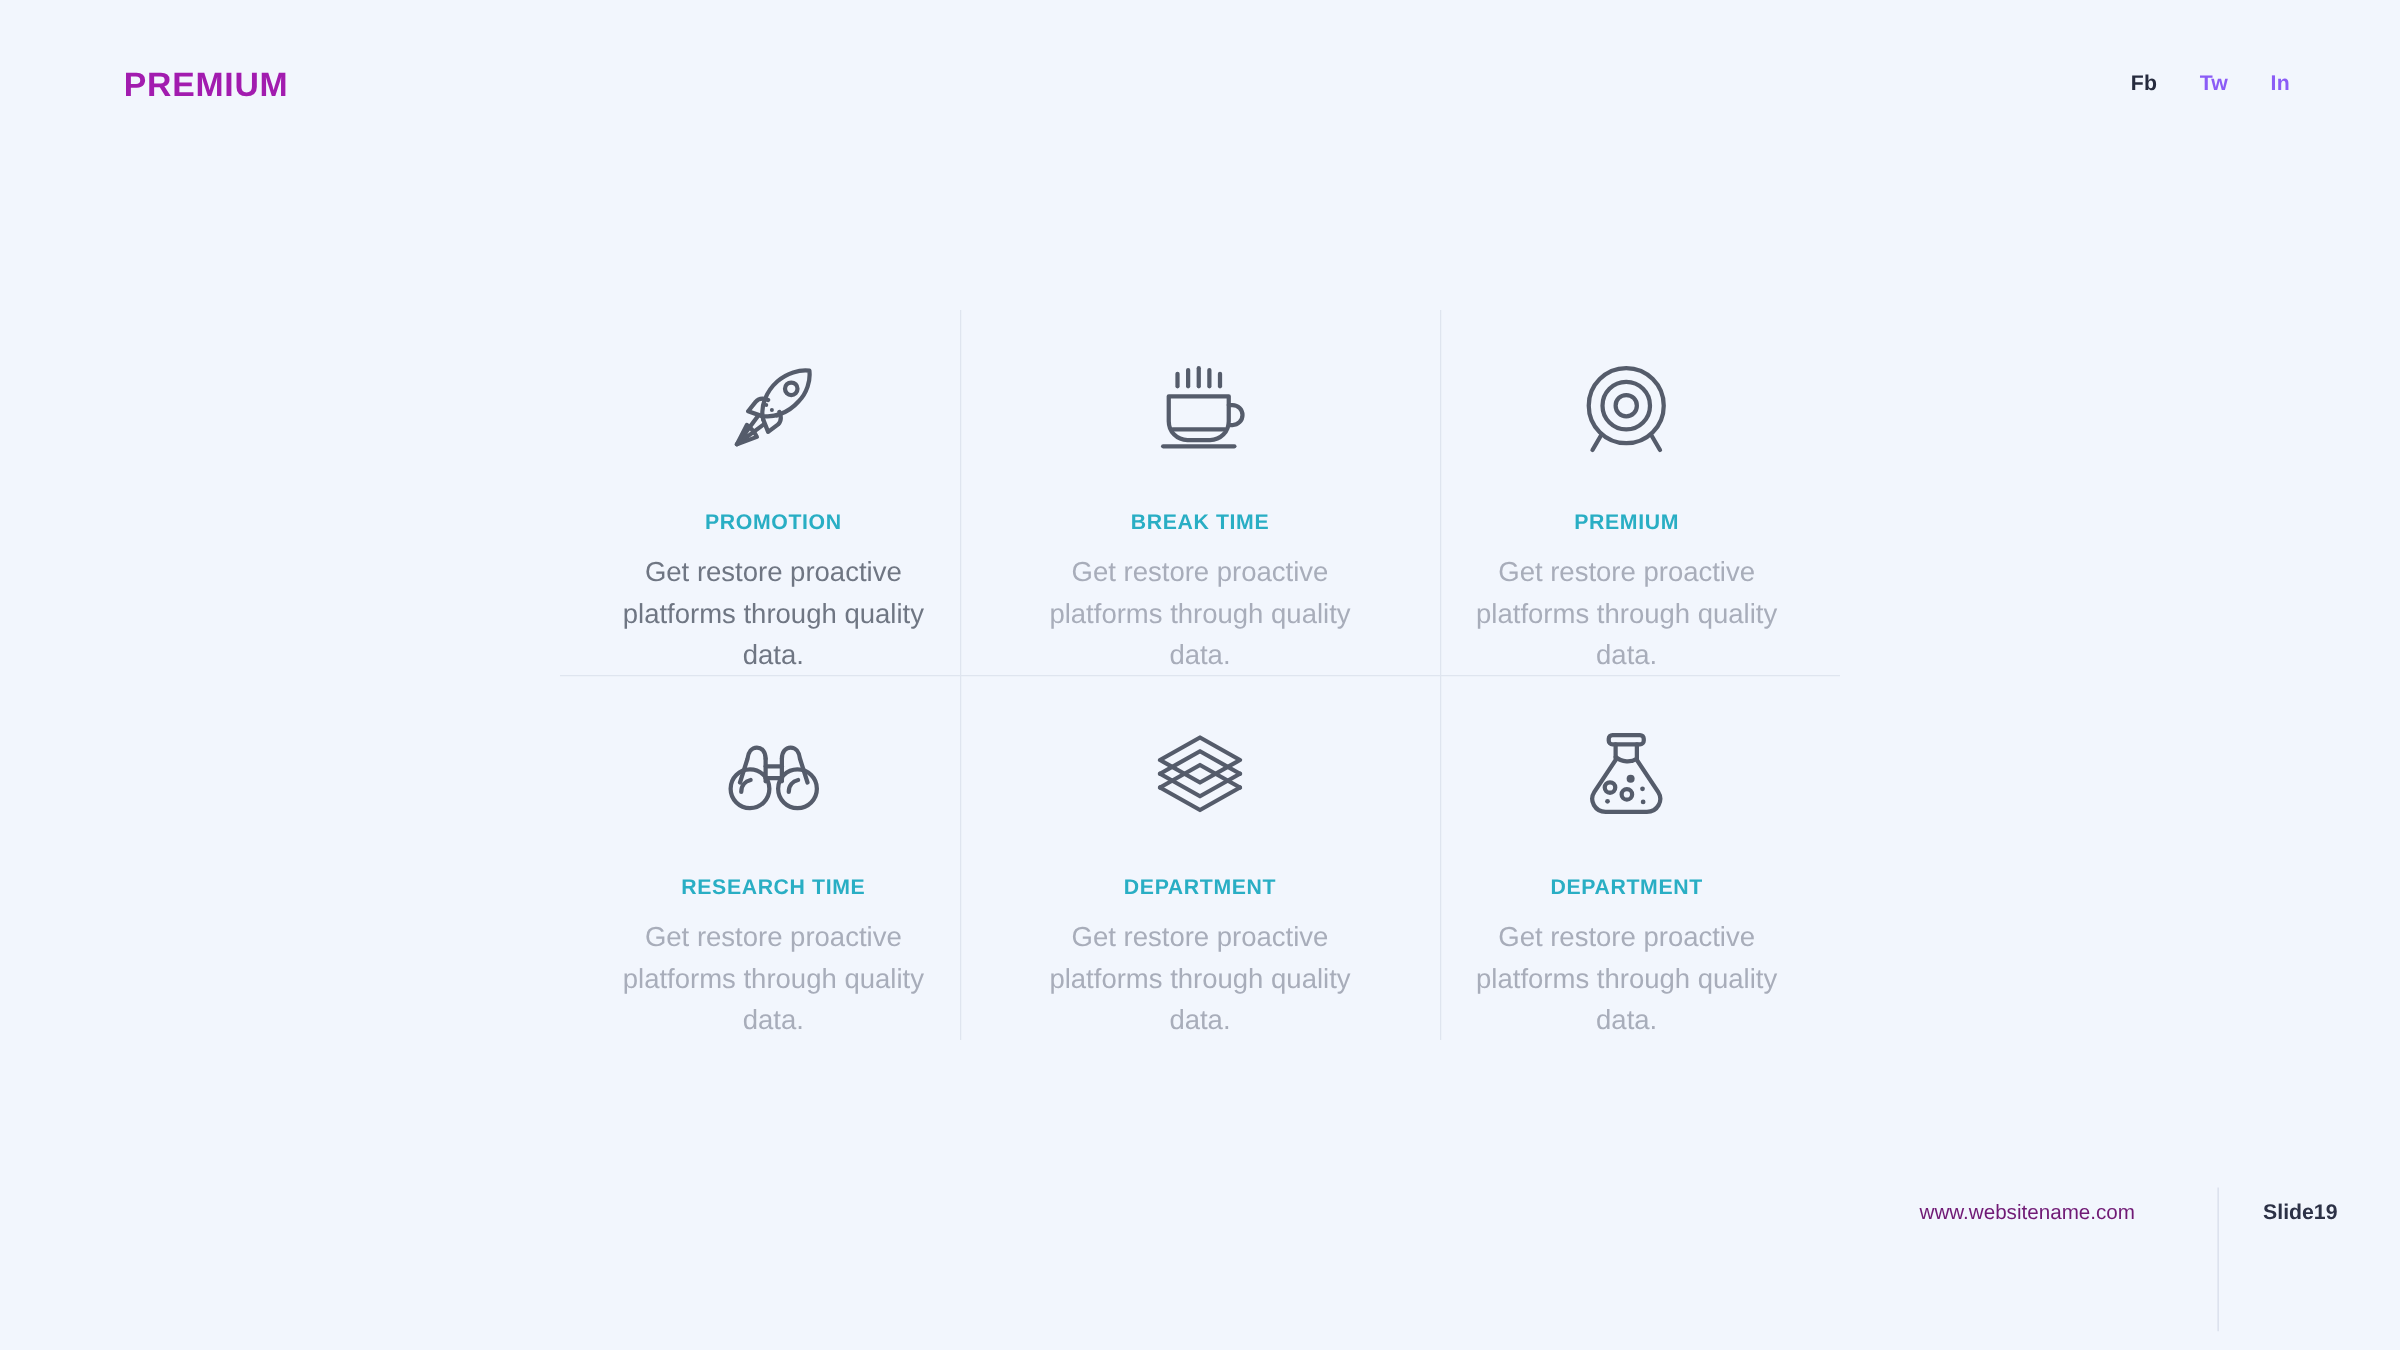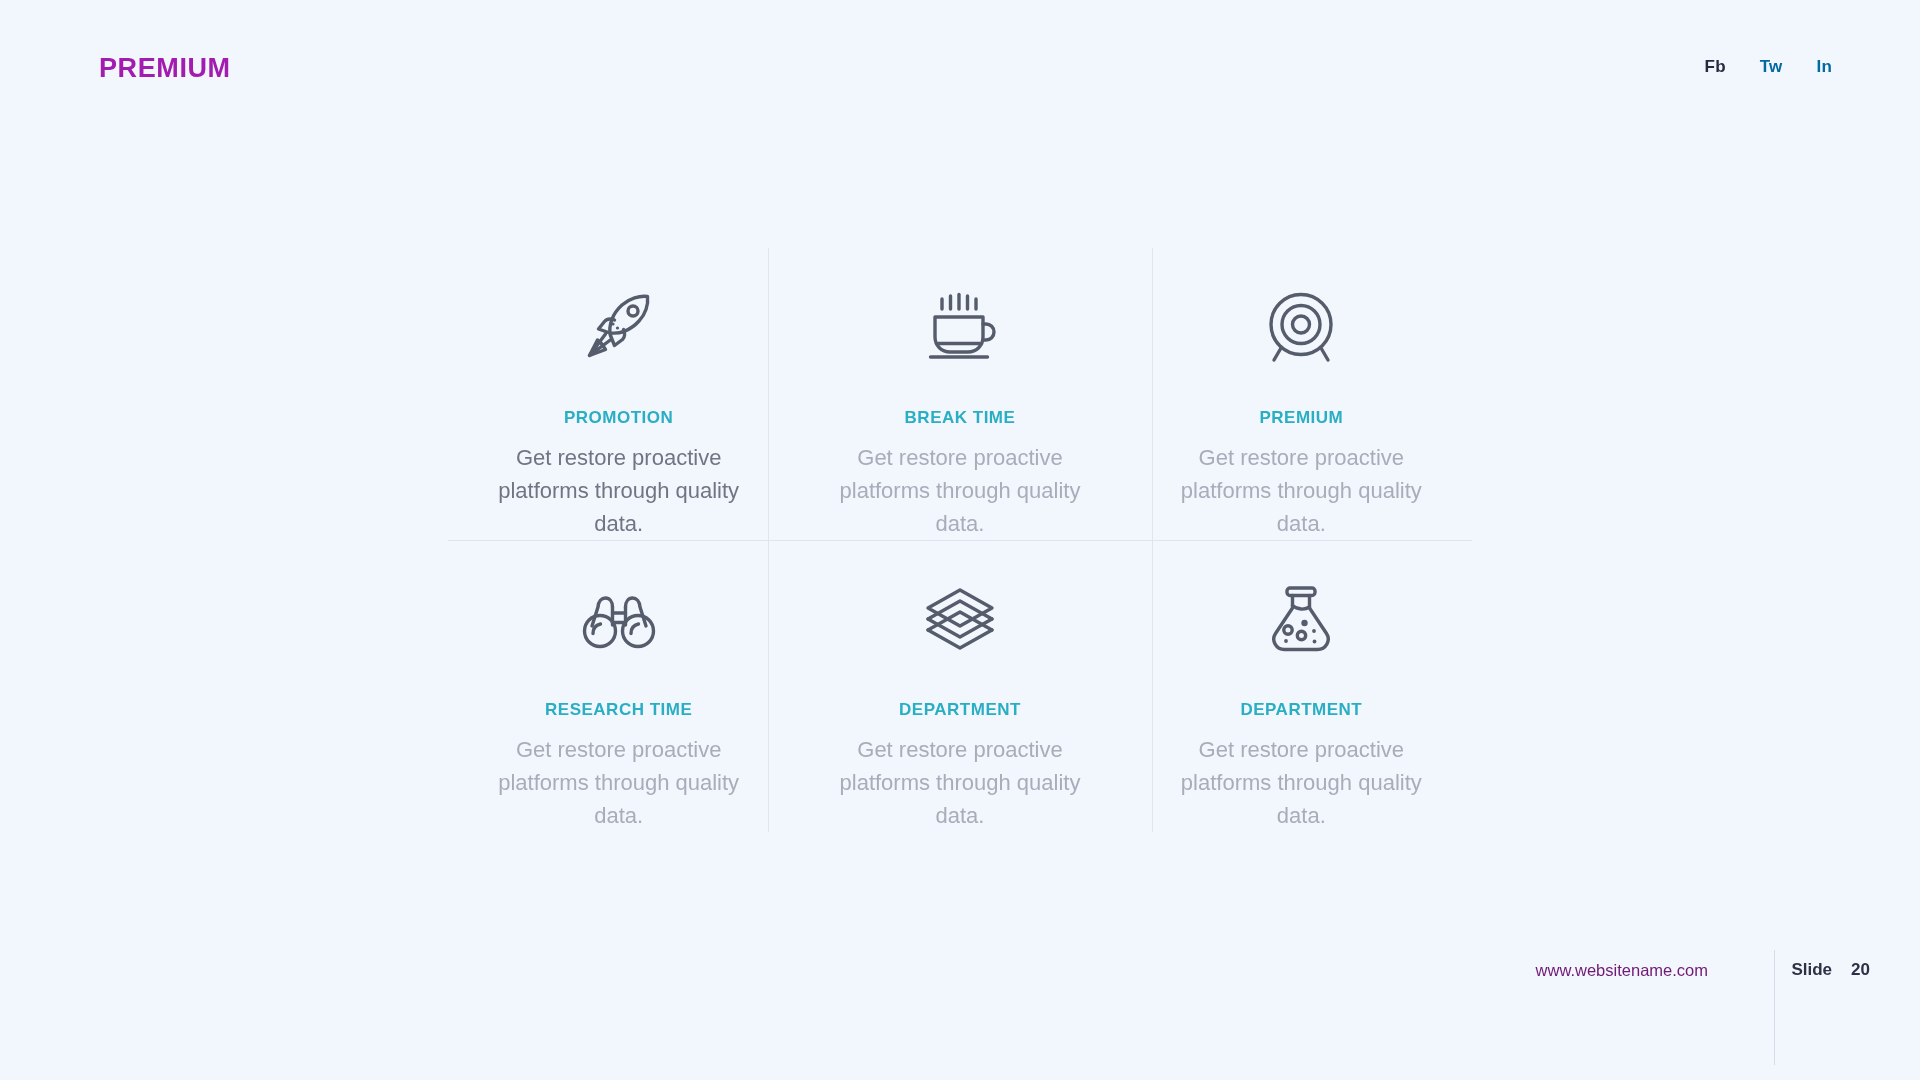--- a/index.html
+++ b/index.html
@@ -44,21 +44,21 @@
     right: 88px;
     top: 57px;
     display: flex;
     align-items: center;
     gap: 34px;
     padding-left: 12px;
   }
   .social-link {
     font-size: 17px;
     font-weight: bold;
-    color: #0369a1;
+    color: #8b5cf6;
     white-space: nowrap;
     letter-spacing: 0.2px;
   }
   .social-link.active {
     color: #262b3e;
   }
 
   
   .grid {
     position: absolute;
@@ -161,21 +161,20 @@
     width: 1px;
     height: 115px;
     background: #d6dce9;
   }
   .footer-slide-group {
     position: absolute;
     right: 50px;
     top: 0px;
     display: flex;
     align-items: baseline;
-    gap: 19px;
   }
   .footer-slide-label {
     font-size: 17px;
     font-weight: bold;
     color: #2c3146;
     white-space: nowrap;
   }
   .footer-slide-number {
     font-size: 17px;
     font-weight: bold;
@@ -310,17 +309,17 @@
         <div class="card-desc">Get restore proactive platforms through quality data.</div>
       </div>
     </div>
   </div>
 
   <div class="footer">
     <div class="footer-url">www.websitename.com</div>
     <div class="footer-rule"></div>
     <div class="footer-slide-group">
       <span class="footer-slide-label">Slide</span>
-      <span class="footer-slide-number">20</span>
+      <span class="footer-slide-number">19</span>
     </div>
   </div>
 
 </div>
 
 </body></html>

